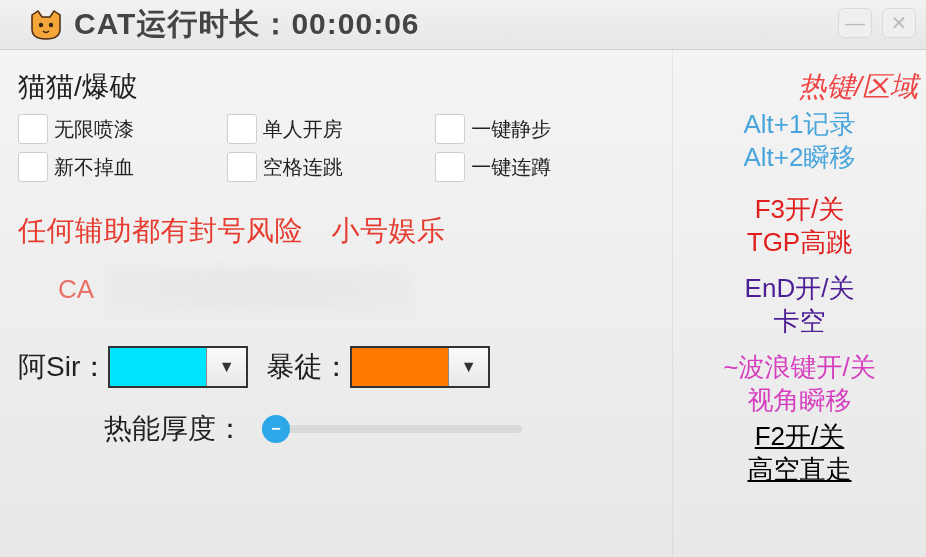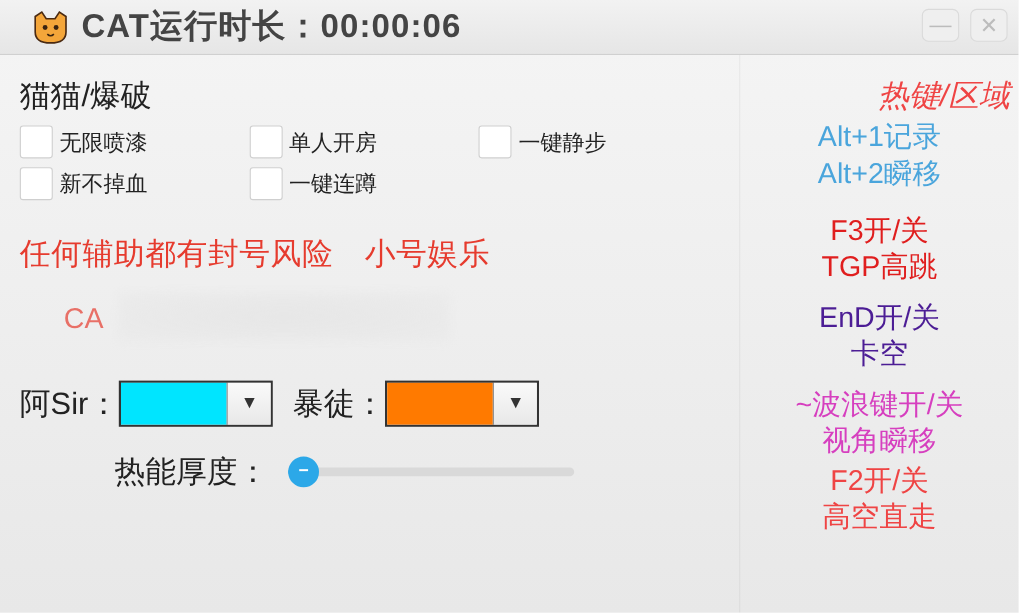--- a/index.html
+++ b/index.html
@@ -213,21 +213,21 @@
     .hk {
       font-size: 26px;
       text-align: center;
       line-height: 1.25;
       white-space: pre;
     }
     .hk-blue { color: #4aa5dc; }
     .hk-red { color: #e01e1e; margin-top: 20px; }
     .hk-pink { color: #4c1d95; margin-top: 14px; }
     .hk-magenta { color: #d63fbf; margin-top: 14px; }
-    .hk-green { color: #ef4444; margin-top: 4px; }
+    .hk-green { color: #000000; margin-top: 4px; text-decoration: underline; }
   </style>
 </head>
 <body>
 
 <div class="titlebar">
   <div class="cat-icon">
     <svg viewBox="0 0 36 32">
       <path d="M4 6 L10 2 L14 8 L22 8 L26 2 L32 6 L32 20 Q32 30 18 30 Q4 30 4 20 Z" fill="#f4a63a" stroke="#4a2a12" stroke-width="1.5"></path>
       <circle cx="13" cy="16" r="2.2" fill="#3a2410"></circle>
       <circle cx="23" cy="16" r="2.2" fill="#3a2410"></circle>
@@ -257,20 +257,24 @@
         <div class="cb-box"></div>
         <div class="cb-label">单人开房</div>
       </div>
       <div class="cb-item">
         <div class="cb-box"></div>
         <div class="cb-label">一键静步</div>
       </div>
       <div class="cb-item">
         <div class="cb-box"></div>
         <div class="cb-label">新不掉血</div>
+      </div>
+      <div class="cb-item">
+        <div class="cb-box"></div>
+        <div class="cb-label">空格连跳</div>
       </div>
       <div class="cb-item">
         <div class="cb-box"></div>
         <div class="cb-label">一键连蹲</div>
       </div>
     </div>
 
     <div class="warn-line">任何辅助都有封号风险　小号娱乐</div>
 
     <div class="smear">

